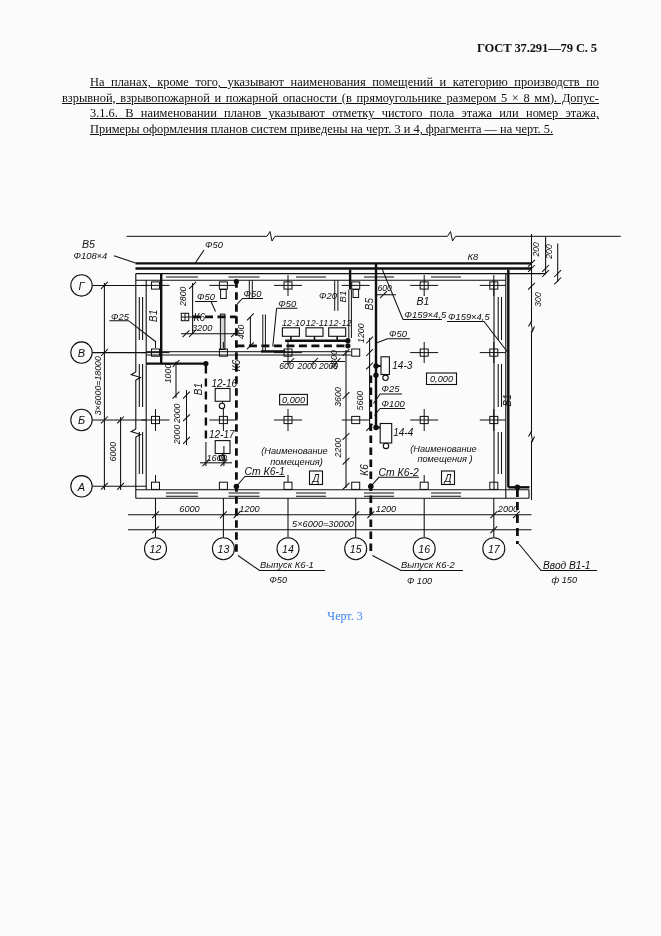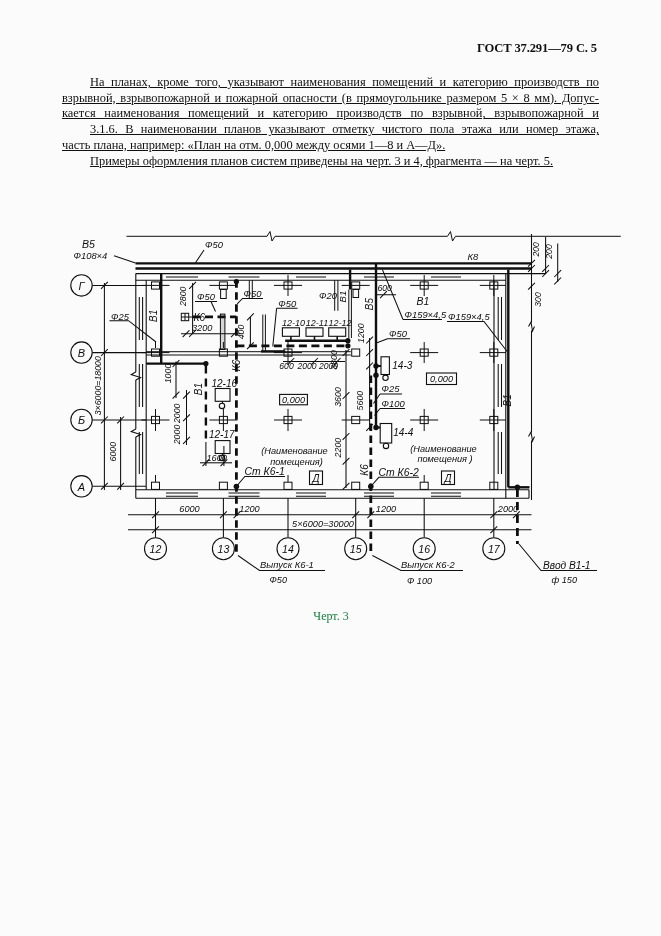--- a/index.html
+++ b/index.html
@@ -3,36 +3,34 @@
 <meta charset="utf-8">
 <style>
   html,body{margin:0;padding:0;}
   body{width:661px;height:936px;background:#fbfbfb;position:relative;overflow:hidden;}
   .hdr{position:absolute;top:41px;left:0;width:597px;text-align:right;
        font:bold 12.6px "Liberation Serif",serif;letter-spacing:-0.15px;color:#111;}
   .txt{position:absolute;top:75px;left:62px;width:537px;
        font:12.4px/15.7px "Liberation Serif",serif;color:#111;text-decoration:underline;}
   .j{text-align:justify;text-align-last:justify;}
   .n{text-align:left;}
-  .cap{position:absolute;top:609px;left:281px;width:100px;text-align:center;
-       font:12px "Liberation Serif",serif;color:#15803d;}
+  .cap{position:absolute;top:609px;left:295px;width:100px;text-align:center;
+       font:12px "Liberation Serif",serif;color:#3b82f6;}
   svg{position:absolute;left:0;top:0;}
   svg text{font-family:"Liberation Sans",sans-serif;font-style:italic;fill:#0e0e0e;}
 </style>
 </head>
 <body>
 
 <div class="hdr">ГОСТ 37.291—79 С. 5</div>
 
 <div class="txt">
 <div class="j"><span style="padding-left:28px"></span>На планах, кроме того, указывают наименования помещений и категорию производств по</div>
 <div class="j">взрывной, взрывопожарной и пожарной опасности (в прямоугольнике размером 5 × 8 мм). Допус-</div>
-<div class="j">кается наименования помещений и категорию производств по взрывной, взрывопожарной и</div>
 <div class="j"><span style="padding-left:28px"></span>3.1.6. В наименовании планов указывают отметку чистого пола этажа или номер этажа,</div>
-<div class="n">часть плана, например: «План на отм. 0,000 между осями 1—8 и А—Д».</div>
 <div class="n"><span style="padding-left:28px"></span>Примеры оформления планов систем приведены на черт. 3 и 4, фрагмента — на черт. 5.</div>
 </div>
 
 <div class="cap">Черт. 3</div>
 
 <svg width="661" height="936" viewBox="0 0 661 936">
 <g stroke="#0f0f0f" fill="none">
 
 <g stroke-width="1.0">
   <path d="M126.5 236.3 H267 M275 236.3 H447.5 M455.5 236.3 H620.8"></path>

